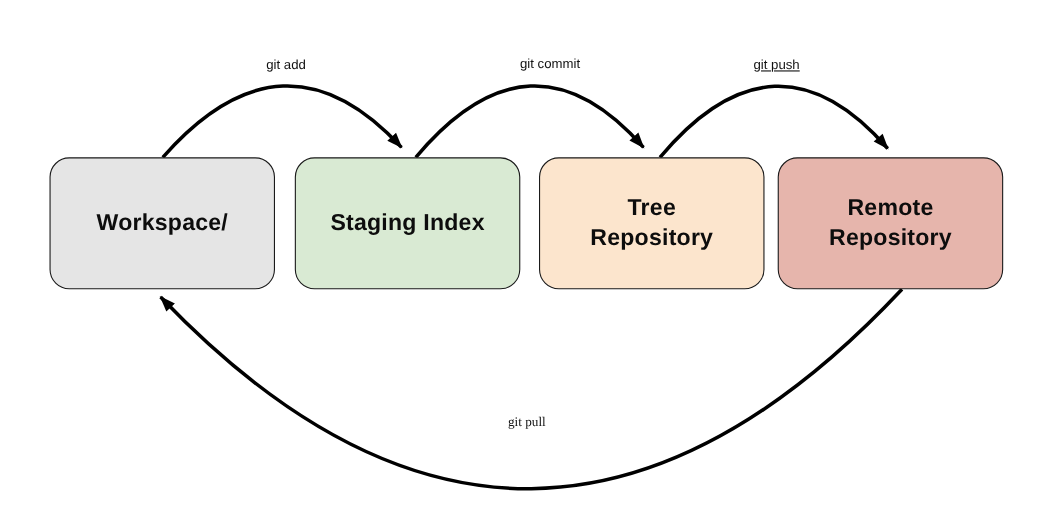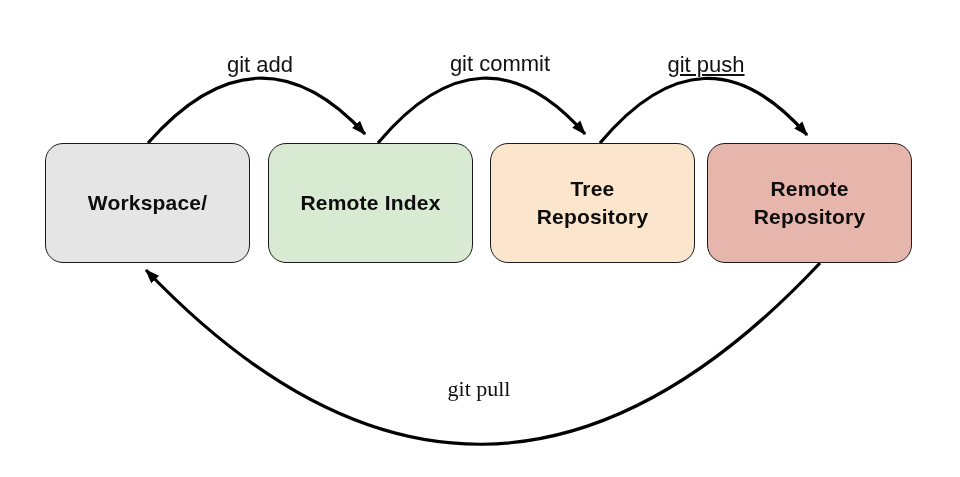--- a/index.html
+++ b/index.html
@@ -40,21 +40,21 @@
     color: #0d0d0d;
     letter-spacing: 0.2px;
   }
   .node-workspace { left: 45px; }
   .node-staging   { left: 268px; }
   .node-local     { left: 490px; }
   .node-remote    { left: 707px; }
   .edge-label {
     position: absolute;
     transform: translateX(-50%);
-    font-size: 22px;
+    font-size: 12px;
     color: #111111;
     white-space: nowrap;
   }
   .label-add    { left: 260px; top: 52px; }
   .label-commit { left: 480px; top: 51px; margin-left: 20px; }
   .label-push   { left: 706px; top: 52px; text-decoration: underline; }
   .label-pull   { left: 479px; top: 376px; font-family: Liberation Serif, serif; }
 </style>
 </head>
 <body>
@@ -71,21 +71,21 @@
     <path class="edge-path" d="M378,143 Q483,18 585,134" marker-end="url(#arrowhead)" style="stroke: rgb(0, 0, 0);"></path>
     <path class="edge-path" d="M600,143 Q705,18 807,135" marker-end="url(#arrowhead)" style="stroke: rgb(0, 0, 0);"></path>
     <path class="edge-path" d="M820,263 Q483,622 146,270" marker-end="url(#arrowhead)" style="stroke: rgb(0, 0, 0);"></path>
   </svg>
 
   <div class="node node-workspace" style="background-color: #e5e5e5;">
     <span>Workspace/</span>
   </div>
 
   <div class="node node-staging" style="background-color: rgb(217, 234, 211);">
-    <span>Remote Index</span>
+    <span>Staging Index</span>
   </div>
 
   <div class="node node-local" style="background-color: rgb(252, 229, 205);">
     <span>Tree</span>
     <span>Repository</span>
   </div>
 
   <div class="node node-remote" style="background-color: rgb(230, 181, 172);">
     <span>Remote</span>
     <span>Repository</span>

